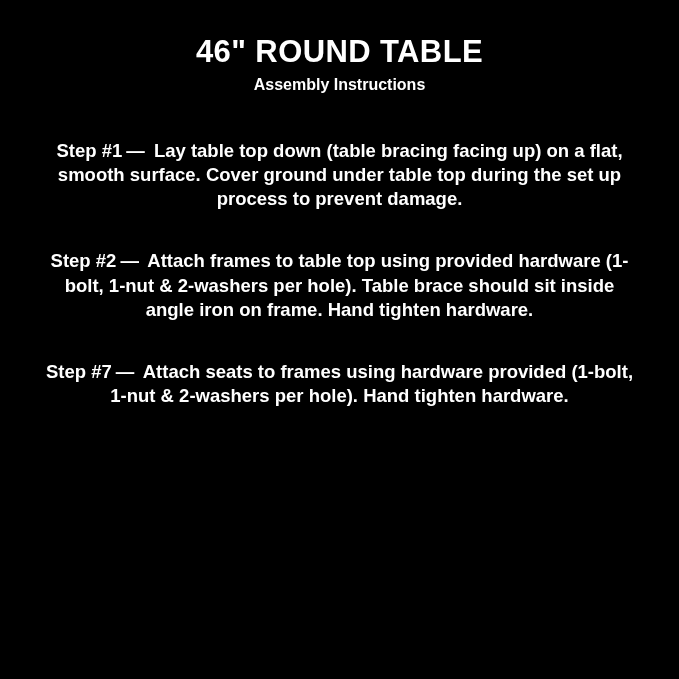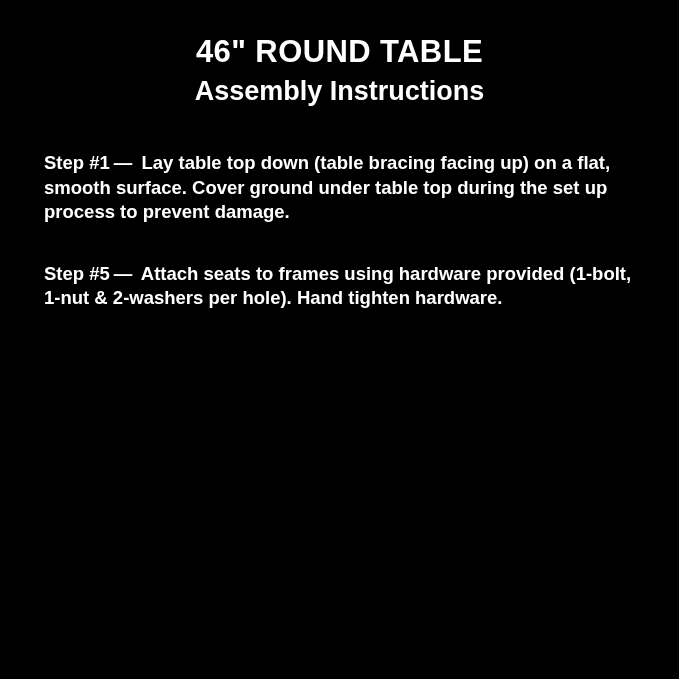--- a/index.html
+++ b/index.html
@@ -25,35 +25,35 @@
   .title {
     text-align: center;
     font-size: 31px;
     font-weight: bold;
     letter-spacing: 0.4px;
     line-height: 1.15;
     margin: 0 0 6px 0;
   }
   .subtitle {
     text-align: center;
-    font-size: 27px;
+    font-size: 16px;
     font-weight: bold;
     line-height: 1.15;
     margin: 0 0 26px 0;
   }
   .steps {
     display: flex;
     flex-direction: column;
   }
   .step {
     font-size: 18.5px;
     font-weight: bold;
     line-height: 1.32;
     margin-bottom: 19px;
-    text-align: left;
+    text-align: center;
   }
   .step:last-child {
     margin-bottom: 0;
   }
   .step-label {
     white-space: nowrap;
   }
   .dash {
     padding: 0 4px;
   }
@@ -65,22 +65,25 @@
 
   <h1 class="title">46" ROUND TABLE</h1>
   <h2 class="subtitle">Assembly Instructions</h2>
 
   <div class="steps">
 
     <p class="step">
       <span class="step-label">Step #1</span><span class="dash">—</span> <span>Lay table top down (table bracing facing up) on a flat, smooth surface. Cover ground under table top during the set up process to prevent damage.</span>
     </p>
 
+    <p class="step">
+      <span class="step-label">Step #2</span><span class="dash">—</span> <span>Attach frames to table top using provided hardware (1-bolt, 1-nut &amp; 2-washers per hole). Table brace should sit inside angle iron on frame. Hand tighten hardware.</span>
+    </p>
 
     <p class="step">
-      <span class="step-label">Step #5</span><span class="dash">—</span> <span>Attach seats to frames using hardware provided (1-bolt, 1-nut &amp; 2-washers per hole). Hand tighten hardware.</span>
+      <span class="step-label">Step #7</span><span class="dash">—</span> <span>Attach seats to frames using hardware provided (1-bolt, 1-nut &amp; 2-washers per hole). Hand tighten hardware.</span>
     </p>
 
 
 
 
   </div>
 </div>
 
 </body></html>

